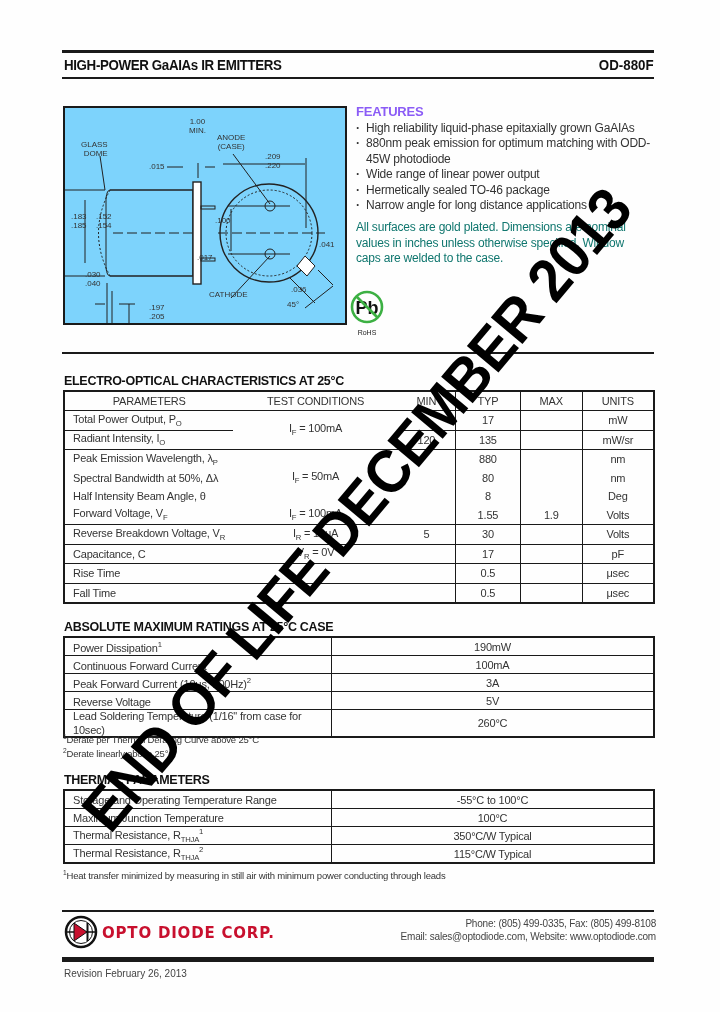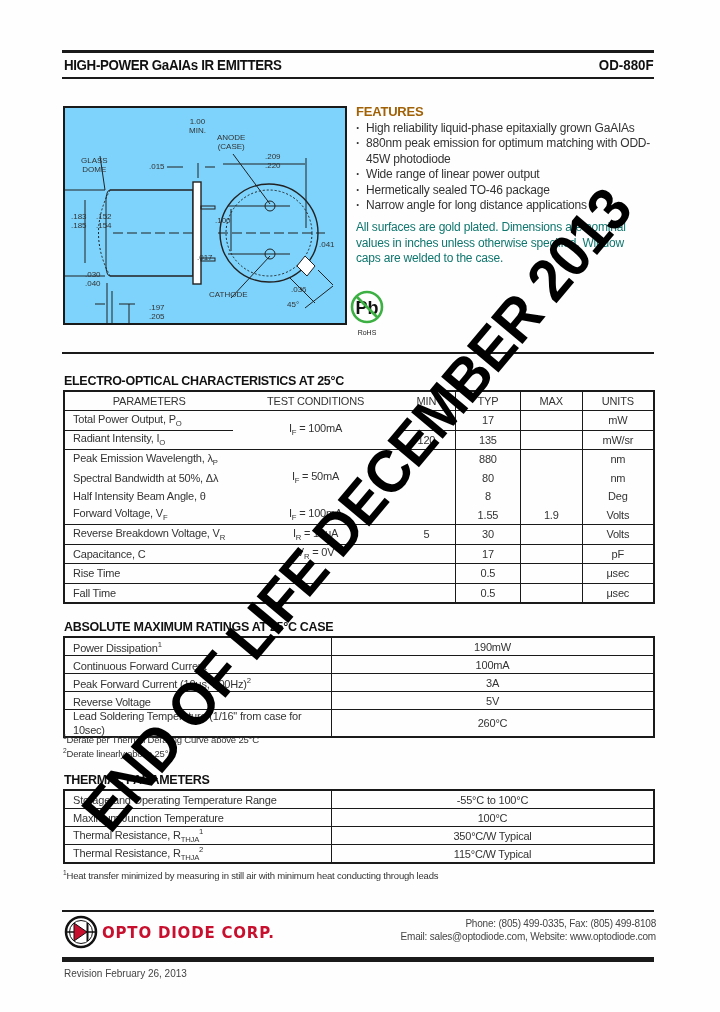--- a/index.html
+++ b/index.html
@@ -4,21 +4,21 @@
 <style>
   html, body { margin:0; padding:0; }
   body { width:720px; height:1012px; background:#fefefe; position:relative; overflow:hidden;
          font-family:"Liberation Sans", sans-serif; color:#222; }
   .rule { position:absolute; left:62px; width:592px; background:#1a1a1a; }
   .h-title { position:absolute; top:57px; font-weight:bold; font-size:14.5px; letter-spacing:-0.4px; color:#111; transform:scaleX(0.92); transform-origin:left; }
   .h-part { position:absolute; top:57px; right:66px; font-weight:bold; font-size:14.5px; color:#111; transform:scaleX(0.92); transform-origin:right; }
   .drawing { position:absolute; left:63px; top:106px; width:280px; height:215px; border:2px solid #1a1a1a; background:#7dd3fc; }
   .dim { position:absolute; font-size:8px; color:#333; line-height:9px; text-align:center; }
   .features { position:absolute; left:356px; top:104px; width:300px; font-size:12px; line-height:15.5px; color:#333; letter-spacing:-0.2px; }
-  .features h3 { margin:0 0 1px 0; font-size:13px; font-weight:bold; color:#a16207; }
+  .features h3 { margin:0 0 1px 0; font-size:13px; font-weight:bold; color:#8b5cf6; }
   .features ul { margin:0; padding:0; list-style:none; }
   .features li { position:relative; padding-left:10px; }
   .features li::before { content:"·"; position:absolute; left:0; top:0; font-weight:bold; }
   .note { position:absolute; left:356px; top:220px; width:295px; font-size:12px; line-height:15.5px; color:#0f766e; letter-spacing:-0.2px; }
   .rohs { position:absolute; left:347px; top:289px; width:42px; height:50px; }
   .sec-title { position:absolute; left:64px; font-size:12.5px; font-weight:bold; color:#111; letter-spacing:-0.3px; }
   table { border-collapse:collapse; position:absolute; left:63px; font-size:11px; color:#333; letter-spacing:-0.2px; }
   td, th { padding:0 8px; height:18.5px; font-weight:normal; }
   .eo { top:390px; width:592px; border:2px solid #1a1a1a; }
   .eo th { border-bottom:1px solid #1a1a1a; text-align:center; height:18px; }
@@ -97,21 +97,21 @@
 
       <line x1="168" y1="46" x2="205" y2="96"></line>
       <line x1="166" y1="190" x2="205" y2="148"></line>
       <line x1="35" y1="48" x2="40" y2="82"></line>
     </g>
   </svg>
   <div class="dim" style="left:124px;top:9px;">
     <span>1.00</span><br>
     <span>MIN.</span>
   </div>
-  <div class="dim" style="left:16px;top:48px;">
+  <div class="dim" style="left:16px;top:32px;text-align:right;">
     <span>GLASS</span><br>
     <span>DOME</span>
   </div>
   <div class="dim" style="left:152px;top:25px;">
     <span>ANODE</span><br>
     <span>(CASE)</span>
   </div>
   <div class="dim" style="left:84px;top:54px;">.015</div>
   <div class="dim" style="left:200px;top:44px;">
     <span>.209</span><br>
@@ -308,21 +308,21 @@
         <td><span>Thermal Resistance, R</span><sub>THJA</sub><sup>1</sup></td>
         <td class="v">350°C/W Typical</td>
       </tr>
   <tr>
         <td><span>Thermal Resistance, R</span><sub>THJA</sub><sup>2</sup></td>
         <td class="v">115°C/W Typical</td>
       </tr>
 </tbody>
   </table>
 <div class="fn" style="top:867px;">
-  <div><sup>1</sup><span>Heat transfer minimized by measuring in still air with minimum heat conducting through leads</span></div>
+  <div><sup>1</sup><span>Heat transfer minimized by measuring in still air with minimum power conducting through leads</span></div>
 </div>
 
 <div class="rule" style="top:910px;height:1.5px;"></div>
 <div class="logo">
   <svg width="34" height="34" viewBox="0 0 34 34">
     <circle cx="17" cy="17" r="15" fill="#fff" stroke="#111" stroke-width="2.5"></circle>
     <circle cx="17" cy="17" r="11.5" fill="none" stroke="#111" stroke-width="1"></circle>
     <line x1="3" y1="17" x2="31" y2="17" stroke="#111" stroke-width="1.5"></line>
     <polygon points="10,8 10,26 23,17" fill="#c8102e" stroke="#111" stroke-width="1"></polygon>
     <line x1="23.5" y1="8" x2="23.5" y2="26" stroke="#111" stroke-width="2"></line>

